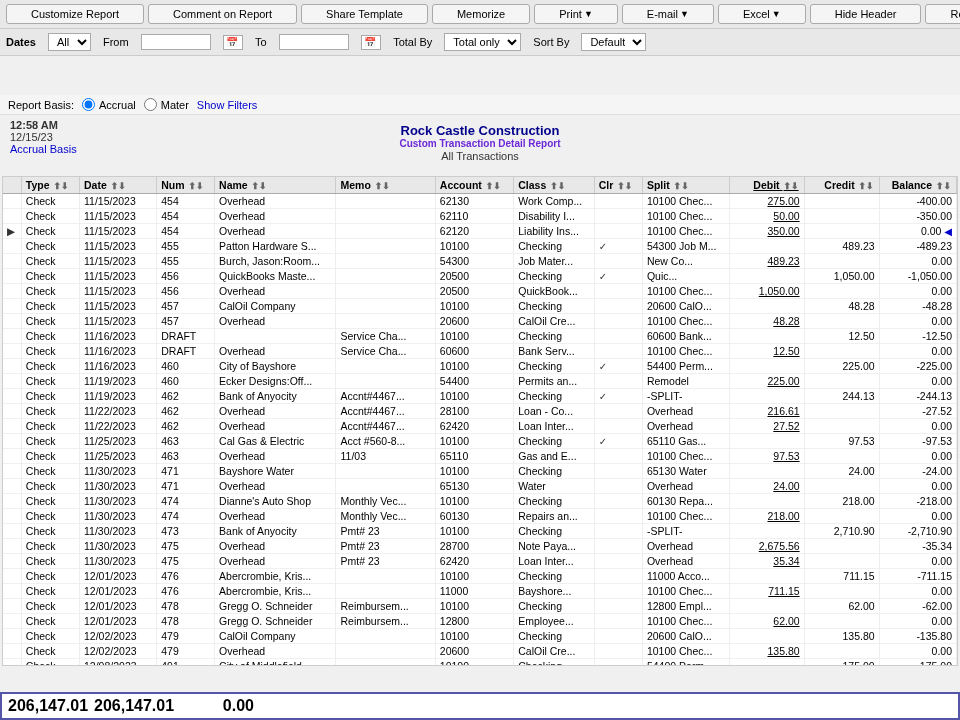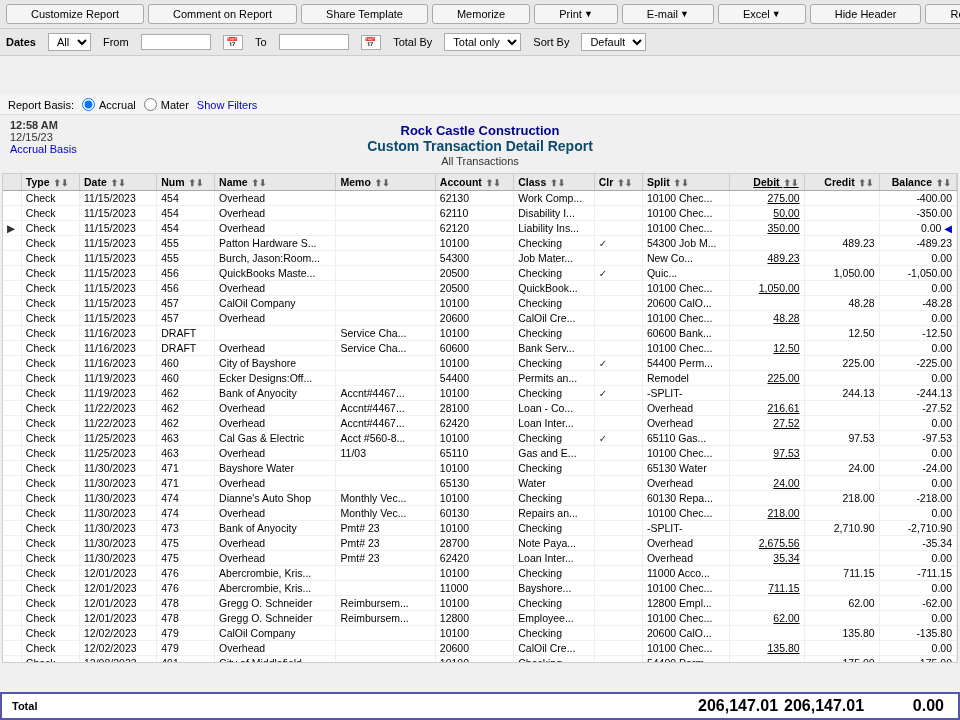--- a/index.html
+++ b/index.html
@@ -82,38 +82,38 @@
     #report-meta .timestamp { font-weight: bold; color: #333; }
     #report-meta .company-name {
       text-align: center;
       font-size: 13px;
       font-weight: bold;
       color: #00008b;
       margin-top: 2px;
     }
     #report-meta .report-title {
       text-align: center;
-      font-size: 14px;
+      font-size: 10px;
       font-weight: bold;
-      color: #0c4a6e;
+      color: #6d28d9;
     }
     #report-meta .report-subtitle {
       text-align: center;
       font-size: 11px;
       color: #333;
       margin-top: 1px;
     }
 
     
     #table-container {
       overflow-y: auto;
       overflow-x: hidden;
       height: 490px;
       background: white;
-      margin: 4px 2px;
+      margin: 12px 2px;
       border: 1px solid #ccc;
     }
 
     table {
       width: 100%;
       border-collapse: collapse;
       font-size: 10.5px;
     }
     thead th {
       background: #e8e8e8;
@@ -750,18 +750,17 @@
         <td class="col-split">54400 Perm...</td>
         <td class="col-debit num-right"></td>
         <td class="col-credit num-right">175.00</td>
         <td class="col-balance num-right">-175.00</td>
       </tr>
         </tbody>
     </table>
   </div>
 
   <div id="total-row">
-    <span class="total-label">Total</span>
     <span class="total-val" style="margin-right:6px;">206,147.01</span>
     <span class="total-val" style="margin-right:6px;">206,147.01</span>
     <span class="total-val" style="margin-right:2px;">0.00</span>
   </div>
 </div>
 
 </body></html>

